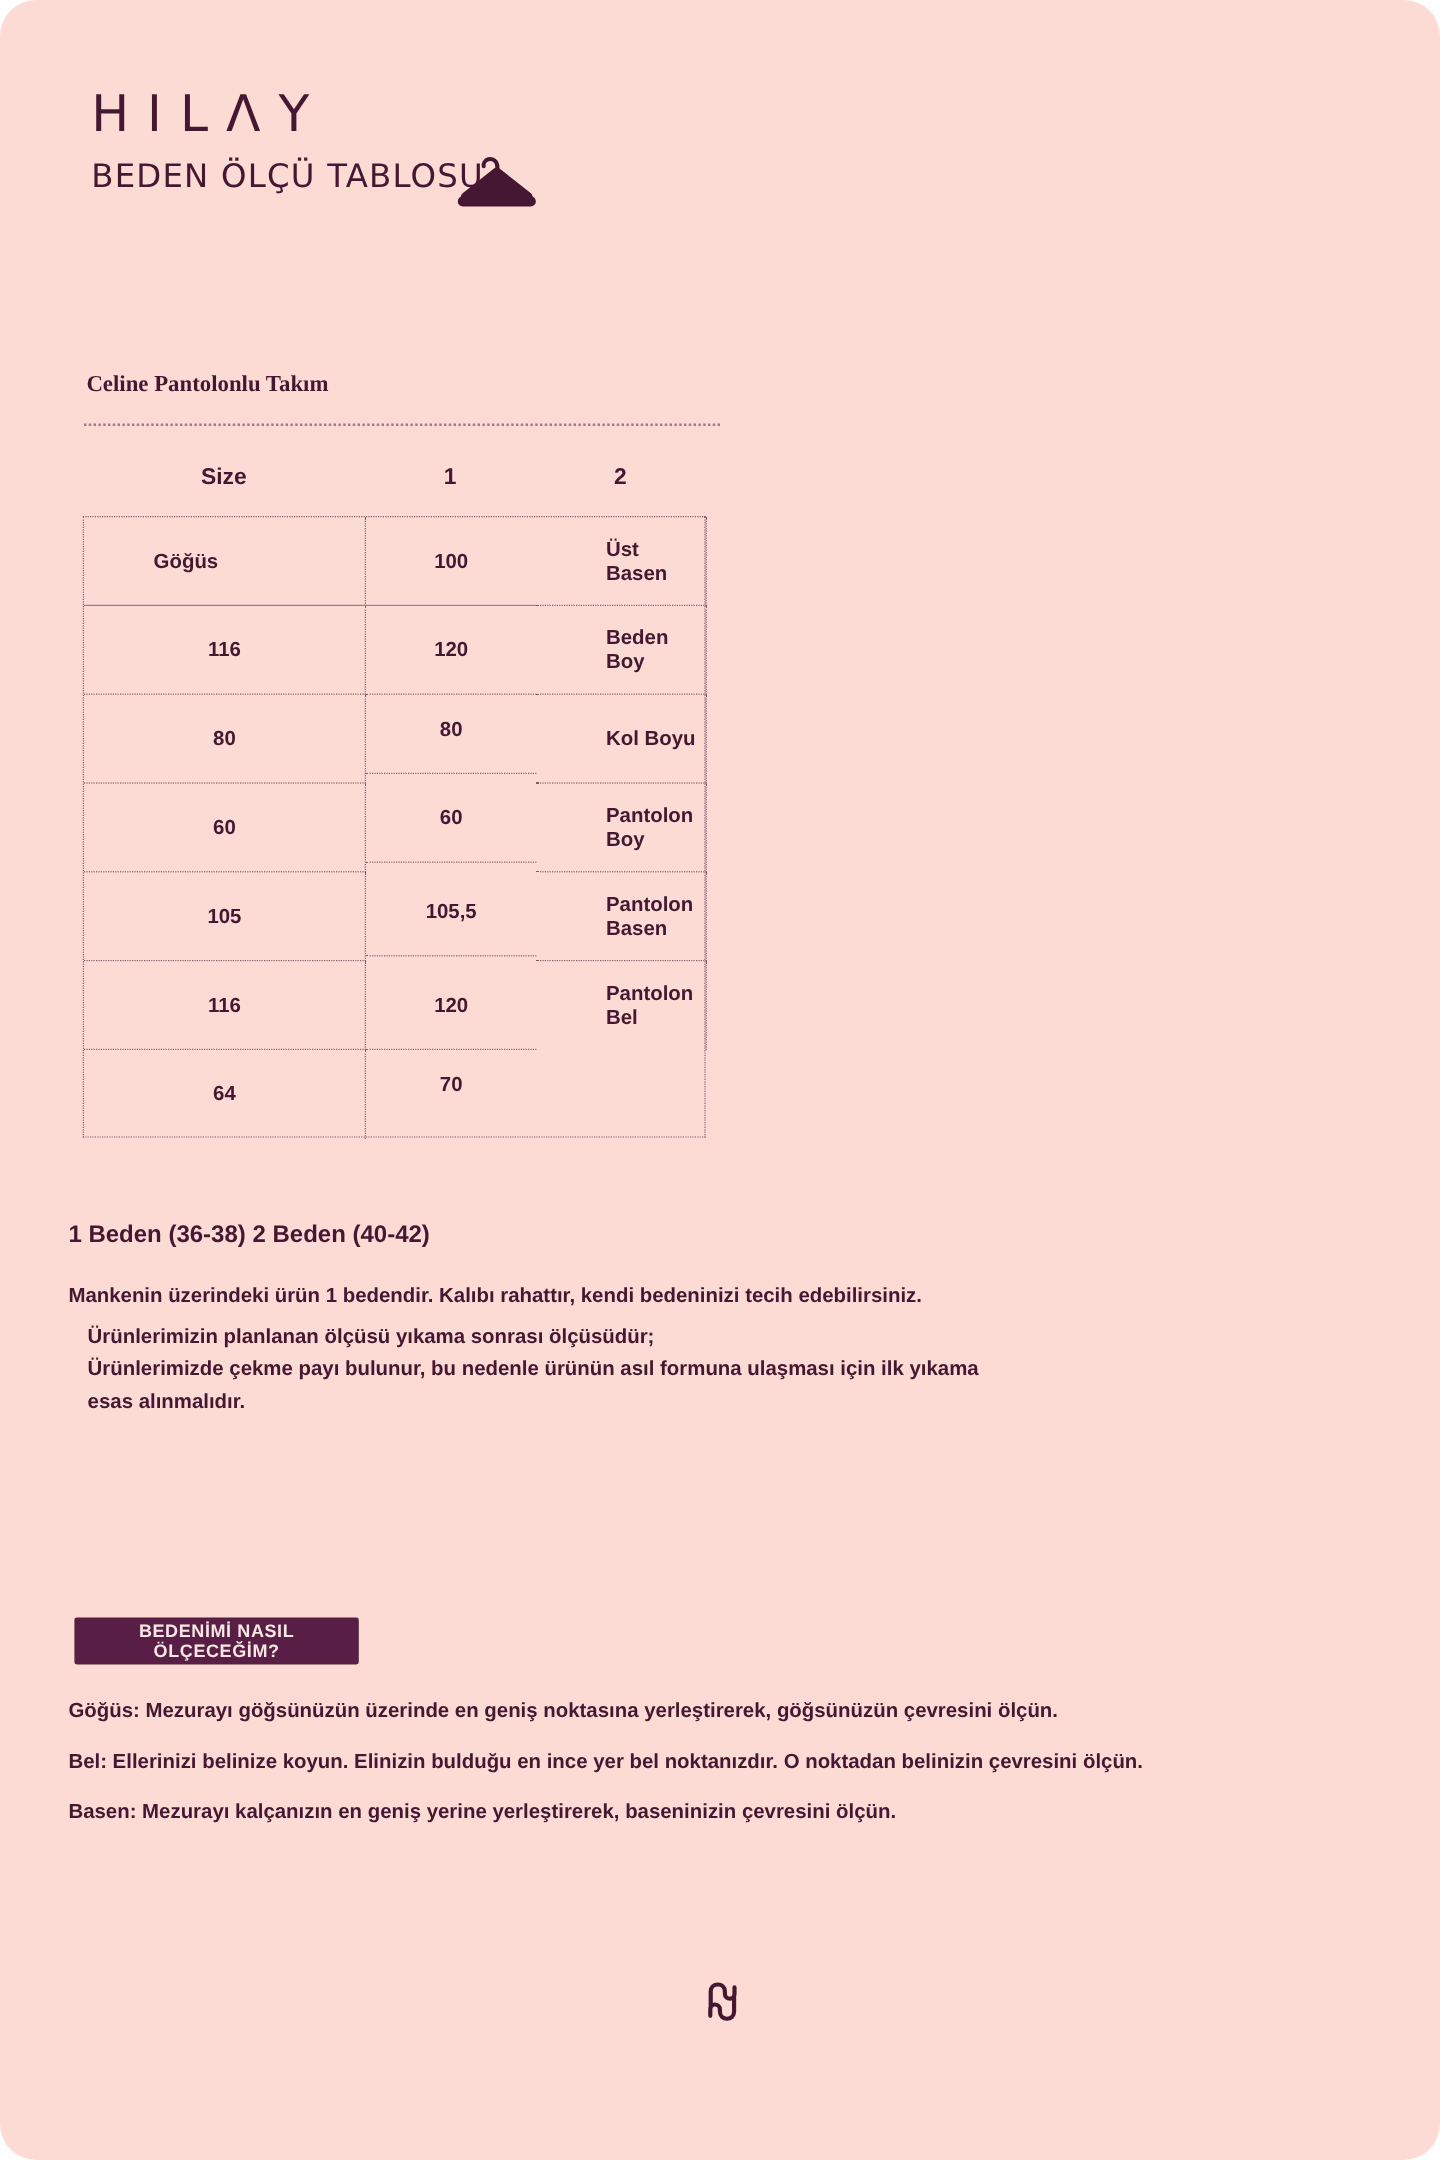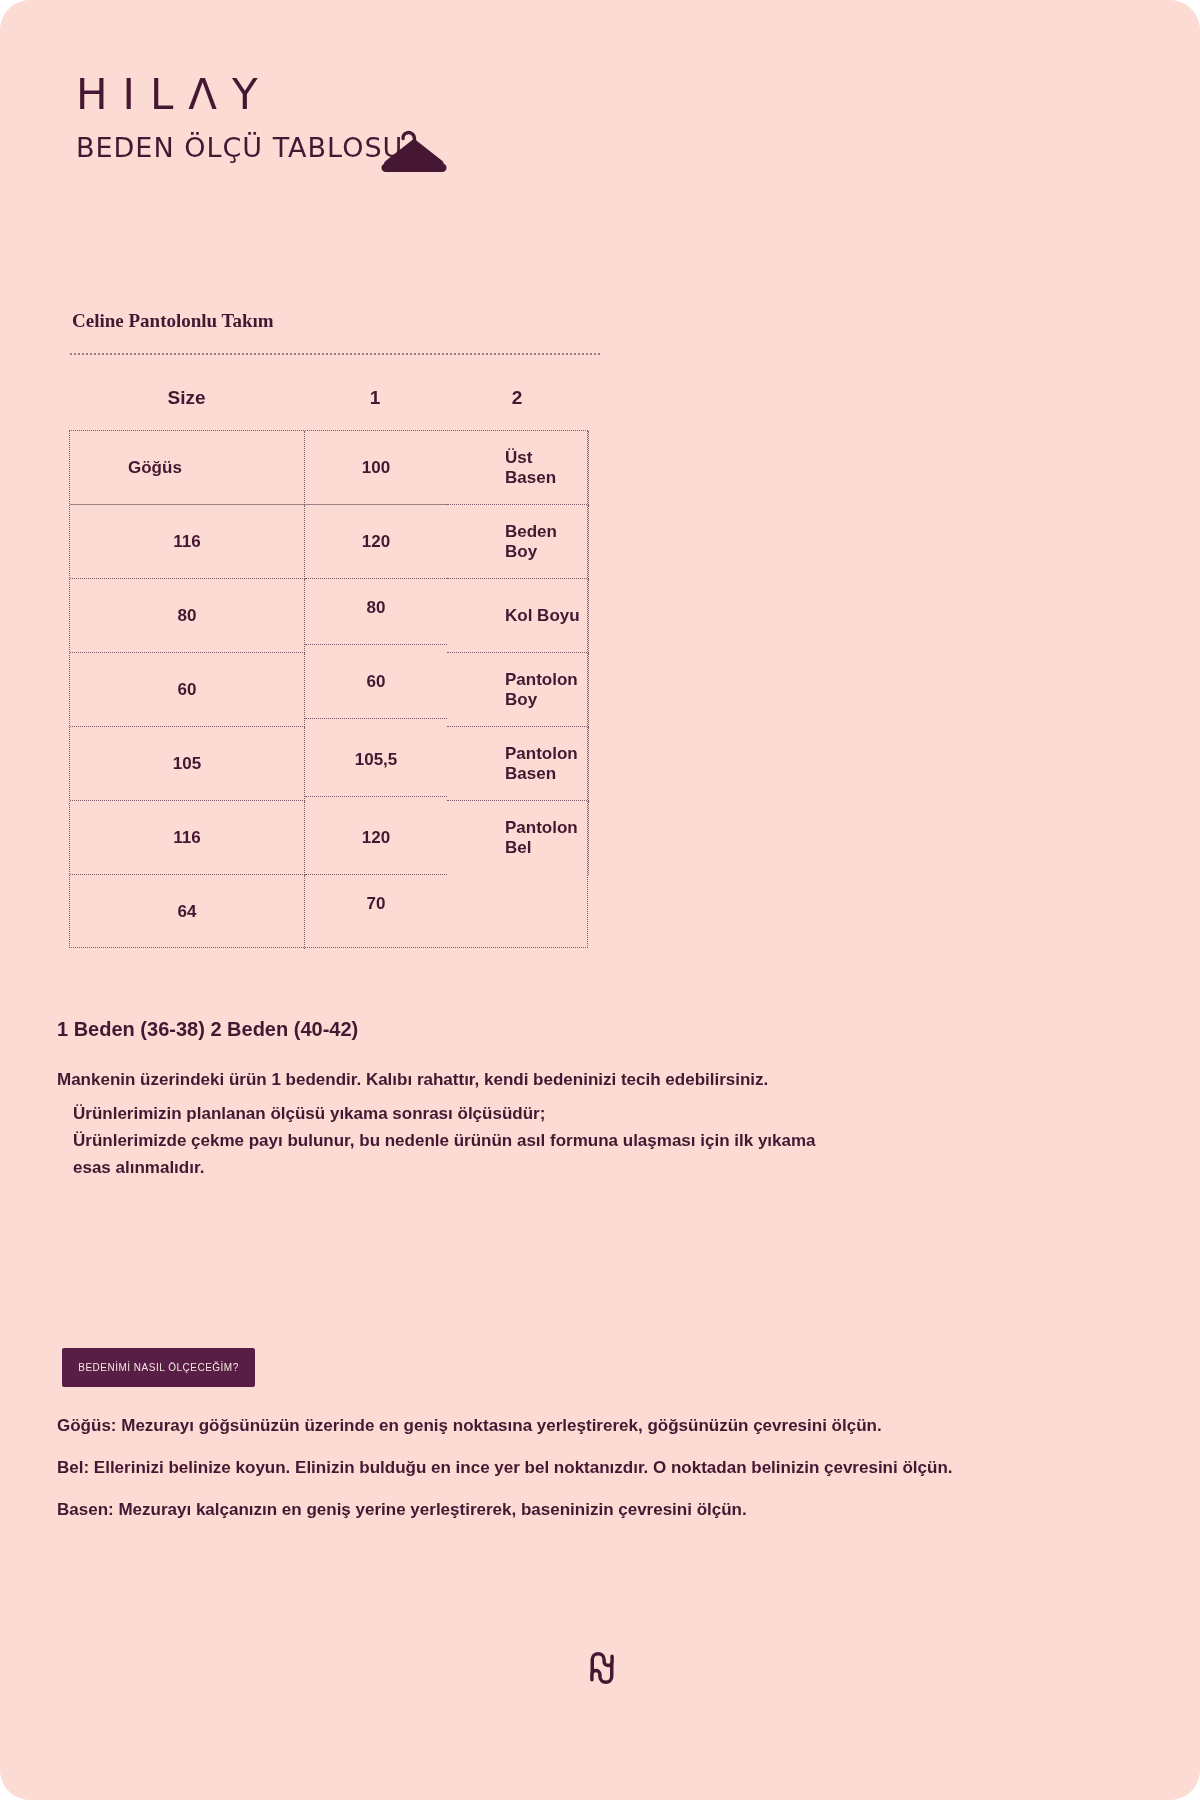--- a/index.html
+++ b/index.html
@@ -46,23 +46,23 @@
   .cell.value{justify-content:center;font-size:17px;font-weight:700;}
   .cell.up8{transform:translateY(-8px);}
   .cell.up4{transform:translateY(-4px);}
 
   
   .size-key{position:absolute;left:57px;top:1018px;font-size:20px;font-weight:700;color:var(--accent);}
   .note-p1{position:absolute;left:57px;top:1070px;font-size:17px;font-weight:700;color:var(--accent);}
   .note-p2{position:absolute;left:57px;top:1100px;font-size:17px;font-weight:700;color:var(--accent);line-height:27px;margin-left:16px;}
 
   
-  .measure-btn{position:absolute;left:62px;top:1348px;width:193px;height:39px;background:var(--btn-bg);
+  .measure-btn{position:absolute;left:62px;top:1348px;width:237px;height:39px;background:var(--btn-bg);
                color:var(--btn-text);border:none;font-family:"Liberation Sans",sans-serif;
-               font-size:10px;font-weight:400;letter-spacing:.5px;border-radius:2px;
+               font-size:15px;font-weight:700;letter-spacing:.5px;border-radius:2px;
                display:flex;align-items:center;justify-content:center;cursor:pointer;}
   .instruction{position:absolute;left:57px;font-size:17px;font-weight:700;color:var(--accent);}
   .ins-0{top:1416px;}
   .ins-1{top:1458px;}
   .ins-2{top:1500px;}
 
   
   .monogram{position:absolute;left:586px;top:1650px;width:32px;height:36px;}
 </style>
 </head>

